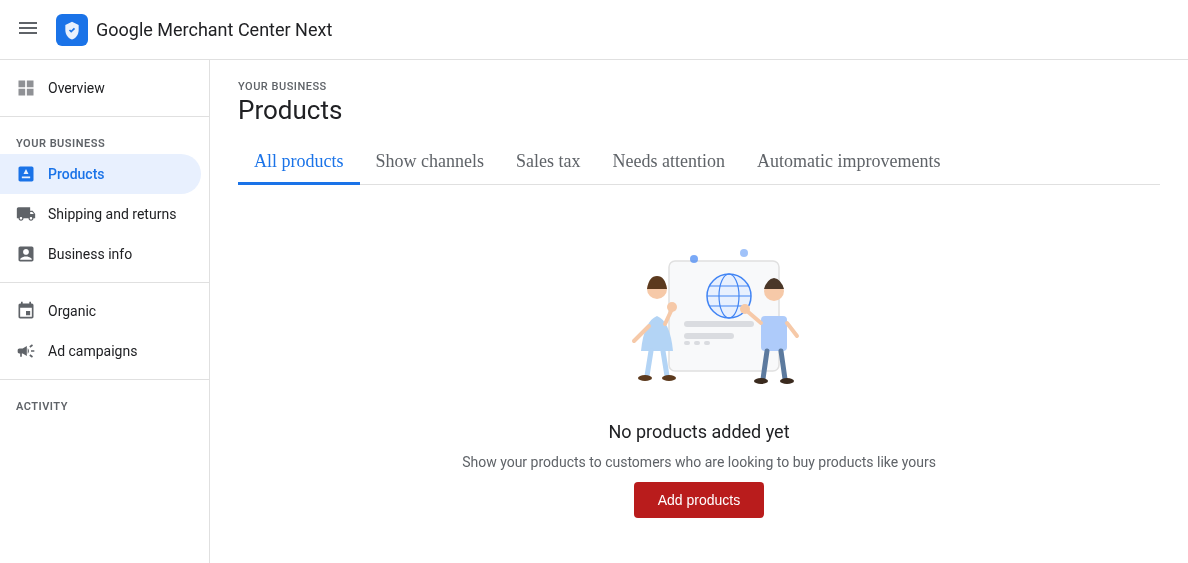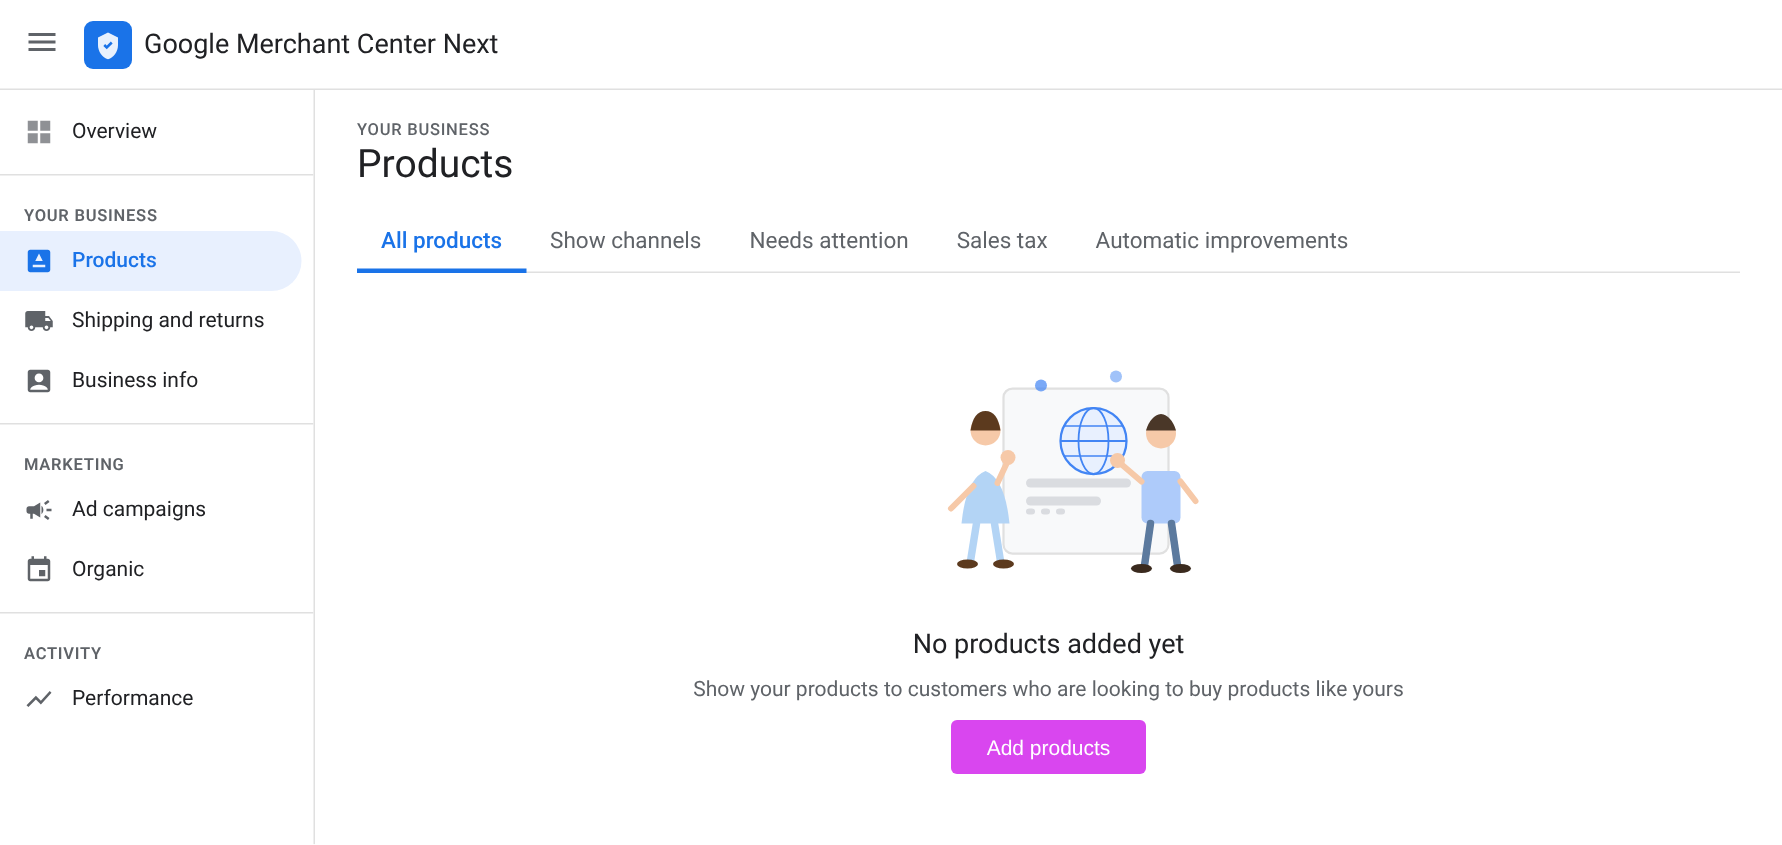--- a/index.html
+++ b/index.html
@@ -62,44 +62,45 @@
 
     
     .content { flex: 1; display: flex; flex-direction: column; overflow: hidden; }
     .content-header { padding: 20px 28px 0 28px; flex-shrink: 0; }
     .your-business-label { font-size: 11px; color: #5f6368; font-weight: 500; text-transform: uppercase; letter-spacing: 0.5px; margin-bottom: 2px; }
     .page-title { font-size: 26px; color: #202124; font-weight: 400; margin-bottom: 16px; }
 
     .tabs { display: flex; border-bottom: 1px solid #e0e0e0; margin: 0 0 0 0; }
     .tab {
       padding: 10px 16px;
-      font-size: 15px;
+      font-size: 18px;
       color: #5f6368;
       cursor: pointer;
       border-bottom: 3px solid transparent;
       margin-bottom: -1px;
+      font-family: Liberation Serif, serif;
     }
     .tab.active { color: #1a73e8; border-bottom: 3px solid #1a73e8; font-weight: 500; }
 
     .content-body {
       flex: 1;
       display: flex;
       flex-direction: column;
       align-items: center;
       justify-content: center;
       padding: 20px;
     }
 
     .empty-state { display: flex; flex-direction: column; align-items: center; gap: 12px; }
 
     .empty-title { font-size: 18px; color: #202124; font-weight: 400; }
     .empty-subtitle { font-size: 14px; color: #5f6368; text-align: center; max-width: 480px; }
 
     .add-products-btn {
-      background: #d946ef;
+      background: #b91c1c;
       color: #fff;
       border: none;
       border-radius: 4px;
       padding: 10px 24px;
       font-size: 14px;
       font-weight: 500;
       cursor: pointer;
     }
   </style>
 </head>
@@ -158,62 +159,53 @@
     <div class="sidebar-item">
       <span class="sidebar-icon">
         <svg width="20" height="20" viewBox="0 0 24 24" fill="#5f6368">
           <path d="M19 3H5c-1.1 0-2 .9-2 2v14c0 1.1.9 2 2 2h14c1.1 0 2-.9 2-2V5c0-1.1-.9-2-2-2zm-7 3c1.93 0 3.5 1.57 3.5 3.5S13.93 13 12 13s-3.5-1.57-3.5-3.5S10.07 6 12 6zm7 13H5v-.23c0-.62.28-1.2.76-1.58C7.47 15.82 9.64 15 12 15s4.53.82 6.24 2.19c.48.38.76.97.76 1.58V19z"></path>
         </svg>
       </span>
       <span>Business info</span>
     </div>
 
     <div class="sidebar-divider"></div>
-    <div class="sidebar-section-label">Marketing</div>
+
+    <div class="sidebar-item">
+      <span class="sidebar-icon">
+        <svg width="20" height="20" viewBox="0 0 24 24" fill="#5f6368">
+          <path d="M17 12h-5v5h5v-5zM16 1v2H8V1H6v2H5c-1.11 0-1.99.9-1.99 2L3 19c0 1.1.89 2 2 2h14c1.1 0 2-.9 2-2V5c0-1.1-.9-2-2-2h-1V1h-2zm3 18H5V8h14v11z"></path>
+        </svg>
+      </span>
+      <span>Organic</span>
+    </div>
 
     <div class="sidebar-item">
       <span class="sidebar-icon">
         <svg width="20" height="20" viewBox="0 0 24 24" fill="#5f6368">
           <path d="M18 11v2h4v-2h-4zm-2 6.61c.96.71 2.21 1.65 3.2 2.39.4-.53.8-1.07 1.2-1.6-.99-.74-2.24-1.68-3.2-2.4-.4.54-.8 1.08-1.2 1.61zM20.4 5.6c-.4-.53-.8-1.07-1.2-1.6-.99.74-2.24 1.68-3.2 2.4.4.53.8 1.07 1.2 1.6.96-.72 2.21-1.65 3.2-2.4zM4 9c-1.1 0-2 .9-2 2v2c0 1.1.9 2 2 2h1v4h2v-4h1l5 3V6L8 9H4zm11.5 3c0-1.33-.58-2.53-1.5-3.35v6.69c.92-.81 1.5-2.01 1.5-3.34z"></path>
         </svg>
       </span>
       <span>Ad campaigns</span>
-    </div>
-
-    <div class="sidebar-item">
-      <span class="sidebar-icon">
-        <svg width="20" height="20" viewBox="0 0 24 24" fill="#5f6368">
-          <path d="M17 12h-5v5h5v-5zM16 1v2H8V1H6v2H5c-1.11 0-1.99.9-1.99 2L3 19c0 1.1.89 2 2 2h14c1.1 0 2-.9 2-2V5c0-1.1-.9-2-2-2h-1V1h-2zm3 18H5V8h14v11z"></path>
-        </svg>
-      </span>
-      <span>Organic</span>
     </div>
 
     <div class="sidebar-divider"></div>
     <div class="sidebar-section-label">Activity</div>
 
-    <div class="sidebar-item">
-      <span class="sidebar-icon">
-        <svg width="20" height="20" viewBox="0 0 24 24" fill="#5f6368">
-          <path d="M3.5 18.49l6-6.01 4 4L22 6.92l-1.41-1.41-7.09 7.97-4-4L2 16.99z"></path>
-        </svg>
-      </span>
-      <span>Performance</span>
-    </div>
   </nav>
 
   <div class="content">
     <div class="content-header">
       <div class="your-business-label">YOUR BUSINESS</div>
       <div class="page-title">Products</div>
       <div class="tabs">
         <div class="tab active">All products</div>
         <div class="tab">Show channels</div>
+        <div class="tab">Sales tax</div>
         <div class="tab">Needs attention</div>
-        <div class="tab">Sales tax</div>
         <div class="tab">Automatic improvements</div>
       </div>
     </div>
 
     <div class="content-body">
       <div class="empty-state">
 
         <svg width="240" height="170" viewBox="0 0 240 170" xmlns="http://www.w3.org/2000/svg" style="margin-bottom:8px;">
 
           <rect x="90" y="30" width="110" height="110" rx="6" fill="#f8f9fa" stroke="#e0e0e0" stroke-width="1.5"></rect>

